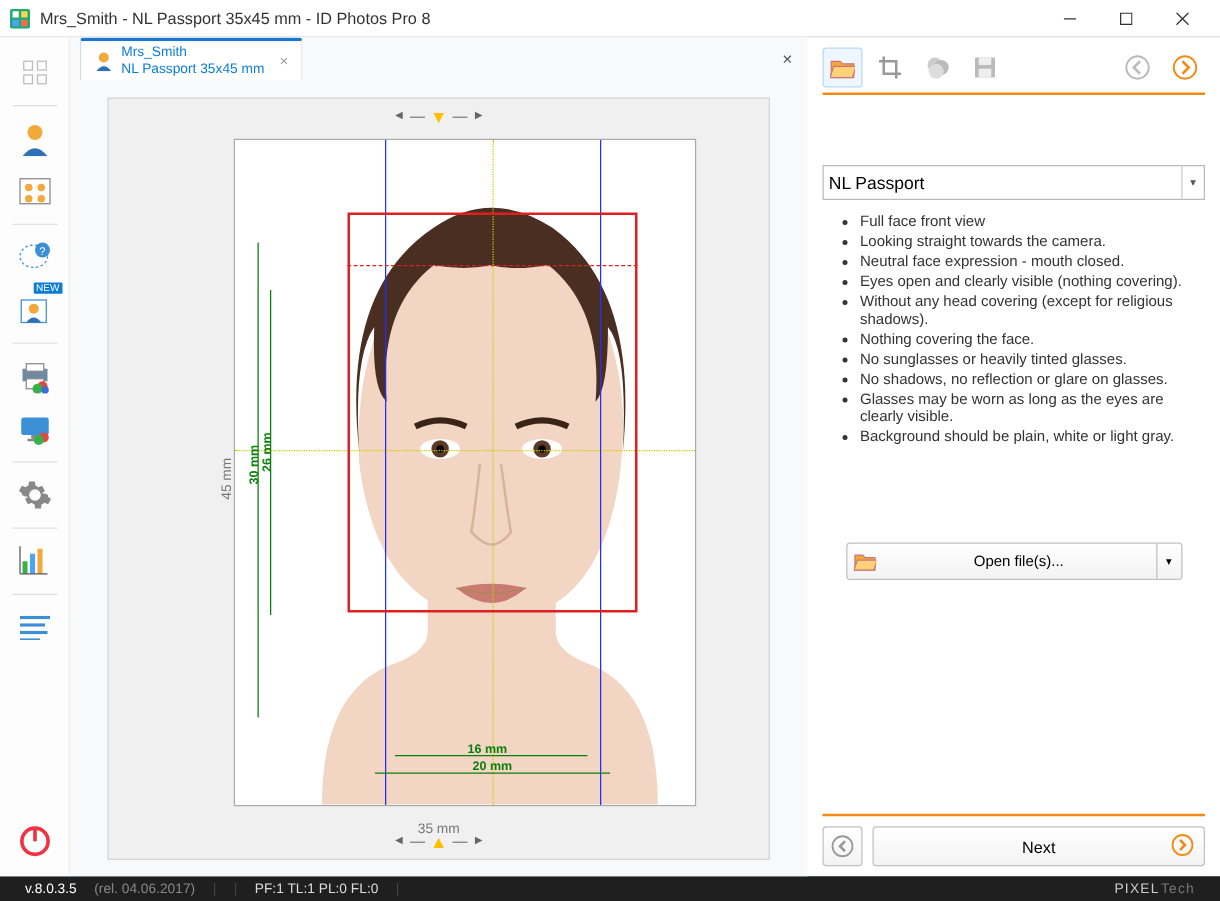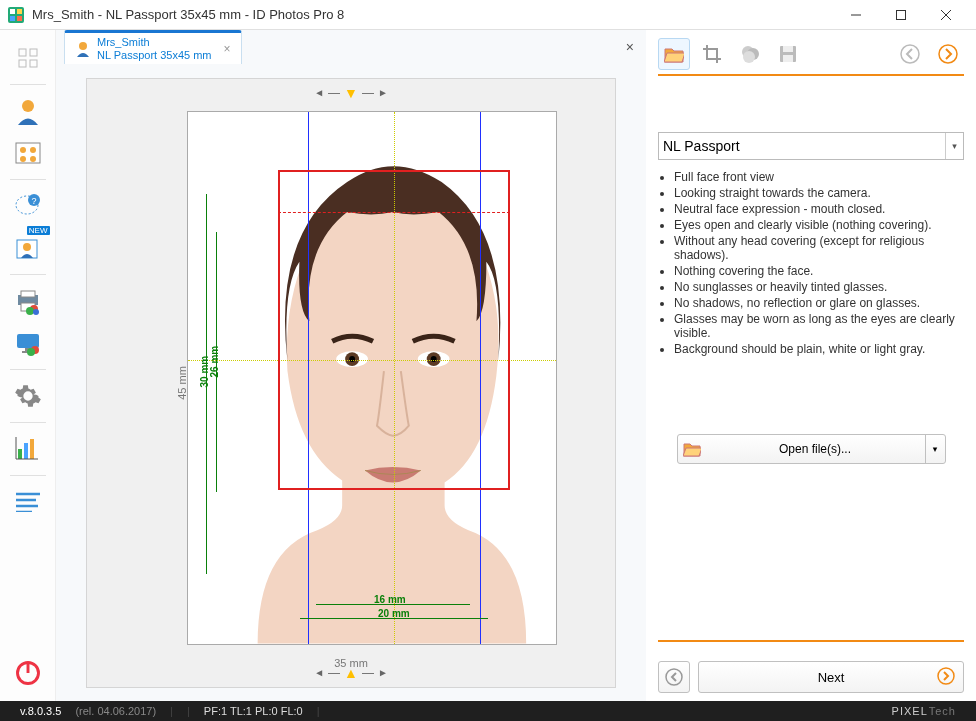--- a/index.html
+++ b/index.html
@@ -61,28 +61,28 @@
 
   
   .right { width: 330px; display: flex; flex-direction: column; padding: 10px 12px 8px 12px; }
   .right-toolbar { display: flex; align-items: center; gap: 6px; height: 36px; border-bottom: 2px solid #f28a14; padding-bottom: 6px; margin-bottom: 8px; }
   .rt-btn { width: 32px; height: 32px; border: 1px solid transparent; border-radius: 3px; display: flex; align-items: center; justify-content: center; cursor: pointer; }
   .rt-btn.active { border-color: #b8d8f2; background: #eef7ff; }
   .rt-spacer { flex: 1; }
   .heading { font-family: "Segoe UI", sans-serif; font-size: 22px; color: #58595b; font-style: italic; text-align: center; margin: 6px 0 14px 0; line-height: 1.25; }
   .format-select { width: 100%; height: 28px; border: 1px solid #bbb; background: #fff; display: flex; align-items: center; padding: 0 4px; font-size: 14px; position: relative; }
   .format-select .dd { position: absolute; right: 0; top: 0; width: 18px; height: 100%; border-left: 1px solid #ccc; display: flex; align-items: center; justify-content: center; color: #555; font-size: 9px; }
-  .req-list { margin: 10px 0 16px 16px; }
+  .req-list { margin: 10px 0 16px 30px; }
   .req-list li { font-size: 12px; color: #333; margin-bottom: 2px; list-style: disc; }
   .open-btn-row { display: flex; justify-content: center; margin-top: 60px; }
   .open-btn { width: 269px; height: 30px; border: 1px solid #c0c0c0; background: linear-gradient(#fff,#f3f3f3); display: flex; align-items: center; border-radius: 3px; cursor: pointer; }
   .open-btn .ic { width: 28px; display: flex; align-items: center; justify-content: center; }
   .open-btn .lbl { flex: 1; text-align: center; font-size: 12px; }
   .open-btn .dd2 { width: 20px; border-left: 1px solid #c0c0c0; display: flex; align-items: center; justify-content: center; font-size: 9px; height: 100%; }
-  .bottom-nav { margin-top: auto; border-top: 2px solid #f28a14; padding-top: 19px; display: flex; align-items: center; gap: 8px; }
+  .bottom-nav { margin-top: auto; border-top: 2px solid #f28a14; padding-top: 8px; display: flex; align-items: center; gap: 8px; }
   .nav-btn-sm { width: 32px; height: 32px; border: 1px solid #c0c0c0; border-radius: 3px; background: linear-gradient(#fff,#f3f3f3); display: flex; align-items: center; justify-content: center; cursor: pointer; }
   .nav-btn-lg { flex: 1; height: 32px; border: 1px solid #c0c0c0; border-radius: 3px; background: linear-gradient(#fff,#f3f3f3); display: flex; align-items: center; justify-content: center; gap: 28px; cursor: pointer; font-size: 13px; position: relative; }
   .nav-btn-lg .arr { position: absolute; right: 8px; }
 
   
   .statusbar { height: 20px; background: #1f1f1f; color: #ddd; display: flex; align-items: center; font-size: 11px; padding: 0 20px; gap: 14px; }
   .statusbar .ver { color: #fff; }
   .statusbar .rel { color: #888; }
   .statusbar .sep { color: #444; }
   .logo-pt { margin-left: auto; color: #ccc; letter-spacing: 1px; font-size: 11px; display:flex; align-items:center; gap:1px;}

